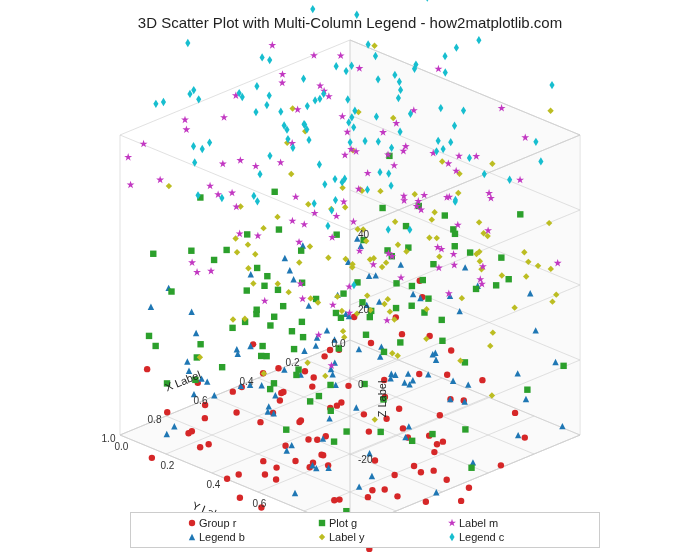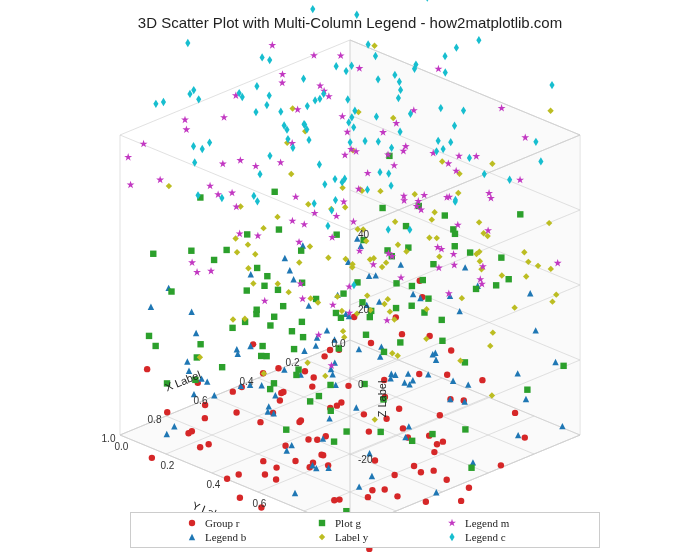--- a/index.html
+++ b/index.html
@@ -9,21 +9,21 @@
   #plot svg { overflow: visible; }
   .grid-line { stroke: #ccc; stroke-width: 0.6; fill: none; }
   .pane { fill: #fafafa; stroke: #ddd; stroke-width: 0.6; }
   .tick-label { font-size: 10px; fill: #333; }
   .axis-label { font-size: 11px; fill: #222; }
 
   #legend { position: absolute; left: 130px; right: 100px; bottom: 12px; border: 1px solid #ccc;
             padding: 4px 10px; display: flex; flex-direction: column; gap: 2px; font-size: 11px;
             background: #fff; }
   #legend .row { display: flex; gap: 30px; justify-content: center; }
-  .legend-item { display: inline-flex; align-items: center; gap: 6px; width: 100px; font-family: Liberation Serif, serif; }
+  .legend-item { display: inline-flex; align-items: center; gap: 0; width: 100px; }
   .swatch { width: 14px; display:flex; justify-content:center; }
 </style>
 </head>
 <body>
 <div id="wrap">
   <div id="title">3D Scatter Plot with Multi-Column Legend - how2matplotlib.com</div>
   <div id="plot">
     <svg viewBox="0 0 660 440" width="660" height="440">
         <polygon points="330,300 100,395 330,490 560,395" class="pane"></polygon>
         <polygon points="330,300 560,395 560,95 330,0" class="pane"></polygon>
@@ -698,21 +698,21 @@
             </svg>
           </span>
           <span>Plot g</span>
         </span>
         <span class="legend-item">
           <span class="swatch">
             <svg width="12" height="12">
               <polygon points="6,1.8399999999999999 5.059543596332043,4.705572809000084 2.0436048922121612,4.714489303400218 4.4783095739277545,6.494427190999915 3.554813350463311,9.365510696599781 6,7.6 8.445186649536687,9.365510696599781 7.5216904260722455,6.494427190999916 9.95639510778784,4.71448930340022 6.940456403667957,4.705572809000085" fill="#c238c2"></polygon>
             </svg>
           </span>
-          <span>Legend m</span>
+          <span>Label m</span>
         </span>
       </div>
     <div class="row">
         <span class="legend-item">
           <span class="swatch">
             <svg width="12" height="12">
               <polygon points="6,2.8 2.8,9.2 9.2,9.2" fill="#1f77b4"></polygon>
             </svg>
           </span>
           <span>Legend b</span>

